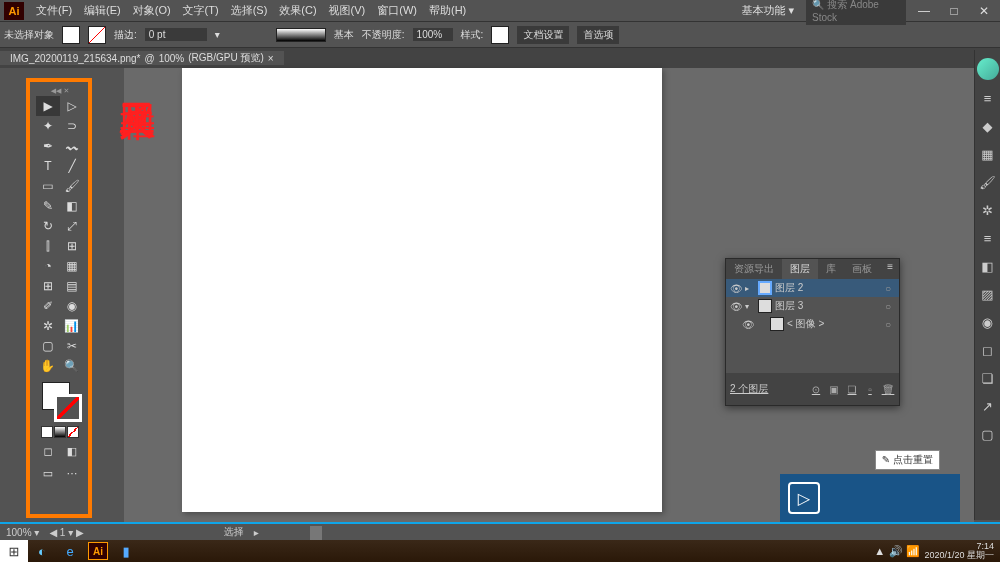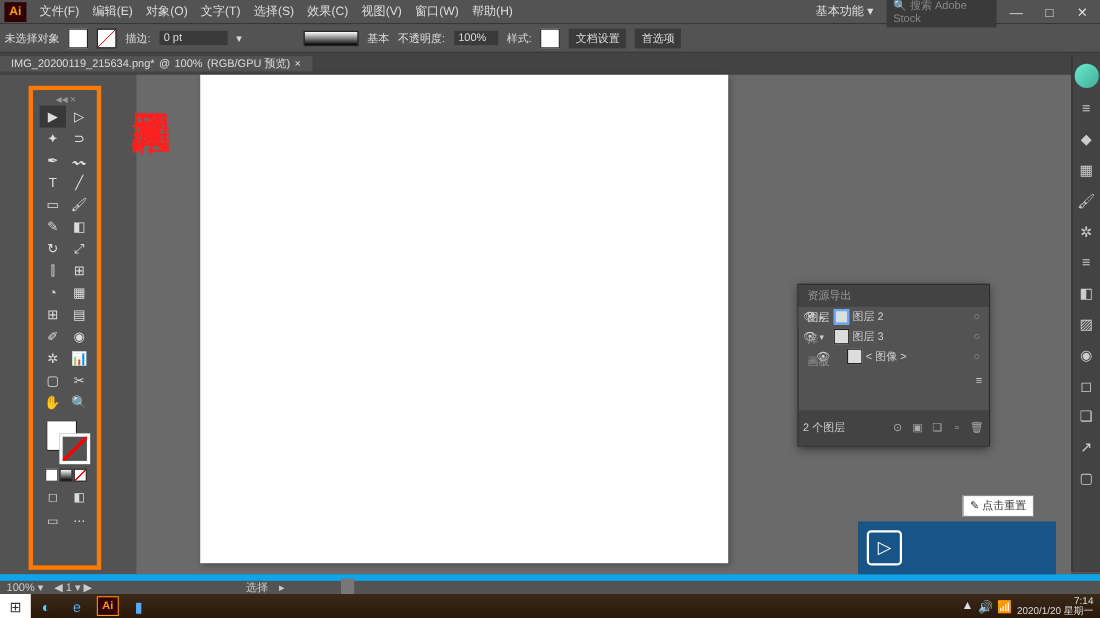--- a/index.html
+++ b/index.html
@@ -55,38 +55,38 @@
 .canvas-area { flex: 1; position: relative; background: #6a6a6a; margin-left: 24px; }
 .artboard { position: absolute; left: 58px; top: 0; width: 480px; height: 444px; background: #fff; box-shadow: 2px 2px 6px rgba(0,0,0,0.3); }
 
 
 .right-strip { position: absolute; right: 0; top: 50px; width: 26px; height: 470px; background: #434343; display: flex; flex-direction: column; align-items: center; padding-top: 8px; gap: 8px; border-left: 1px solid #333; }
 .strip-icon { width: 20px; height: 20px; color: #ccc; display: flex; align-items: center; justify-content: center; font-size: 13px; }
 .strip-icon.accent { width: 22px; height: 22px; border-radius: 50%; background: linear-gradient(135deg,#6ec,#4a9); }
 
 
 .layers-panel { position: absolute; right: 100px; top: 258px; width: 175px; background: #535353; border: 1px solid #2a2a2a; font-size: 10px; color: #ccc; box-shadow: 0 2px 8px rgba(0,0,0,0.5); }
-.panel-tabs { display: flex; height: 20px; background: #434343; flex-direction: column; }
+.panel-tabs { display: flex; height: 20px; background: #434343; }
 .panel-tab { padding: 3px 8px; color: #999; cursor: pointer; }
 .panel-tab.active { background: #535353; color: #ddd; }
 .panel-close { margin-left: auto; padding: 2px 6px; }
 .layer-row { display: flex; align-items: center; height: 18px; padding: 0 4px; gap: 3px; }
 .layer-row.sel { background: #385a7a; }
 .eye { width: 12px; text-align: center; }
 .twisty { width: 10px; font-size: 8px; }
 .layer-thumb { width: 14px; height: 14px; background: #ddd; border: 1px solid #222; }
 .layer-thumb.blue { border: 2px solid #6af; }
 .layer-name { flex: 1; }
 .target { width: 10px; color: #999; }
-.panel-footer { display: flex; align-items: center; height: 20px; padding: 16px 4px; background: #434343; gap: 4px; }
+.panel-footer { display: flex; align-items: center; height: 20px; padding: 16px 4px; background: #434343; gap: 4px; text-decoration: underline; }
 .footer-txt { flex: 1; }
 .footer-icon { width: 14px; text-align: center; color: #aaa; }
 
 
-.status-bar { position: absolute; bottom: 22px; left: 0; right: 0; height: 18px; background: #535353; display: flex; align-items: center; padding: 0 6px; gap: 10px; font-size: 10px; color: #ccc; border-top: 6px solid #0ea5e9; }
+.status-bar { position: absolute; bottom: 22px; left: 0; right: 0; height: 18px; background: #535353; display: flex; align-items: center; padding: 0 6px; gap: 10px; font-size: 10px; color: #ccc; border-top: 2px solid #0ea5e9; }
 .scroll-thumb { position: absolute; bottom: 22px; left: 310px; width: 12px; height: 14px; background: #777; }
 
 
 .taskbar { position: absolute; bottom: 0; left: 0; right: 0; height: 22px; background: linear-gradient(#3a2818,#2a1808); display: flex; align-items: center; }
 .tb-icon { width: 28px; height: 22px; display: flex; align-items: center; justify-content: center; font-size: 13px; }
 .tb-win { background: #fff; color: #333; }
 .tb-edge { color: #4af; }
 .tb-ai { width: 20px; height: 18px; background: #310000; color: #ff9a00; font-size: 10px; font-weight: bold; display: flex; align-items: center; justify-content: center; border: 1px solid #ff9a00; }
 .tb-blue { color: #5af; }
 .tray { margin-left: auto; display: flex; align-items: center; gap: 4px; padding-right: 6px; color: #ddd; font-size: 9px; }

